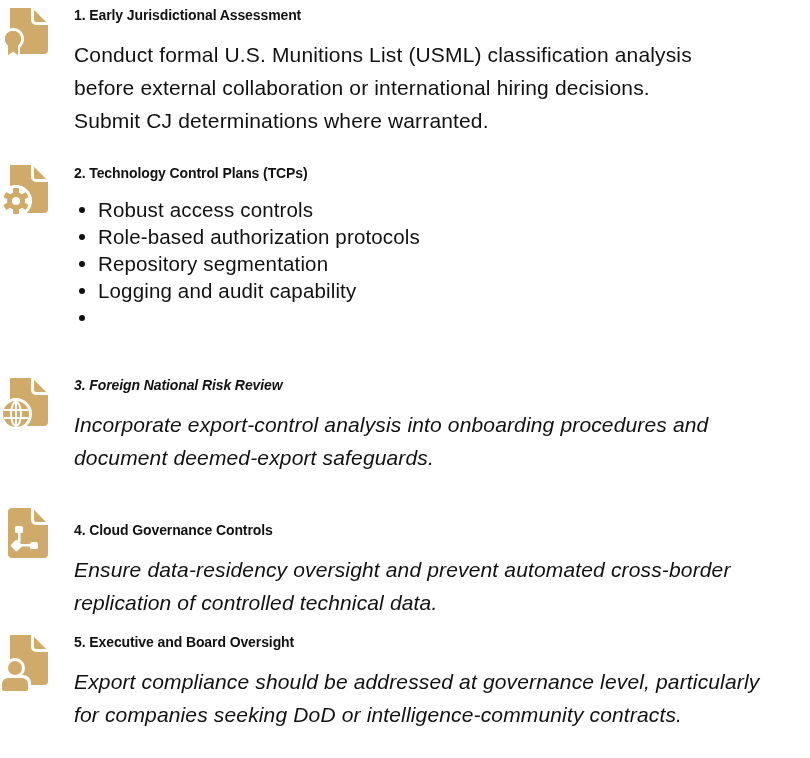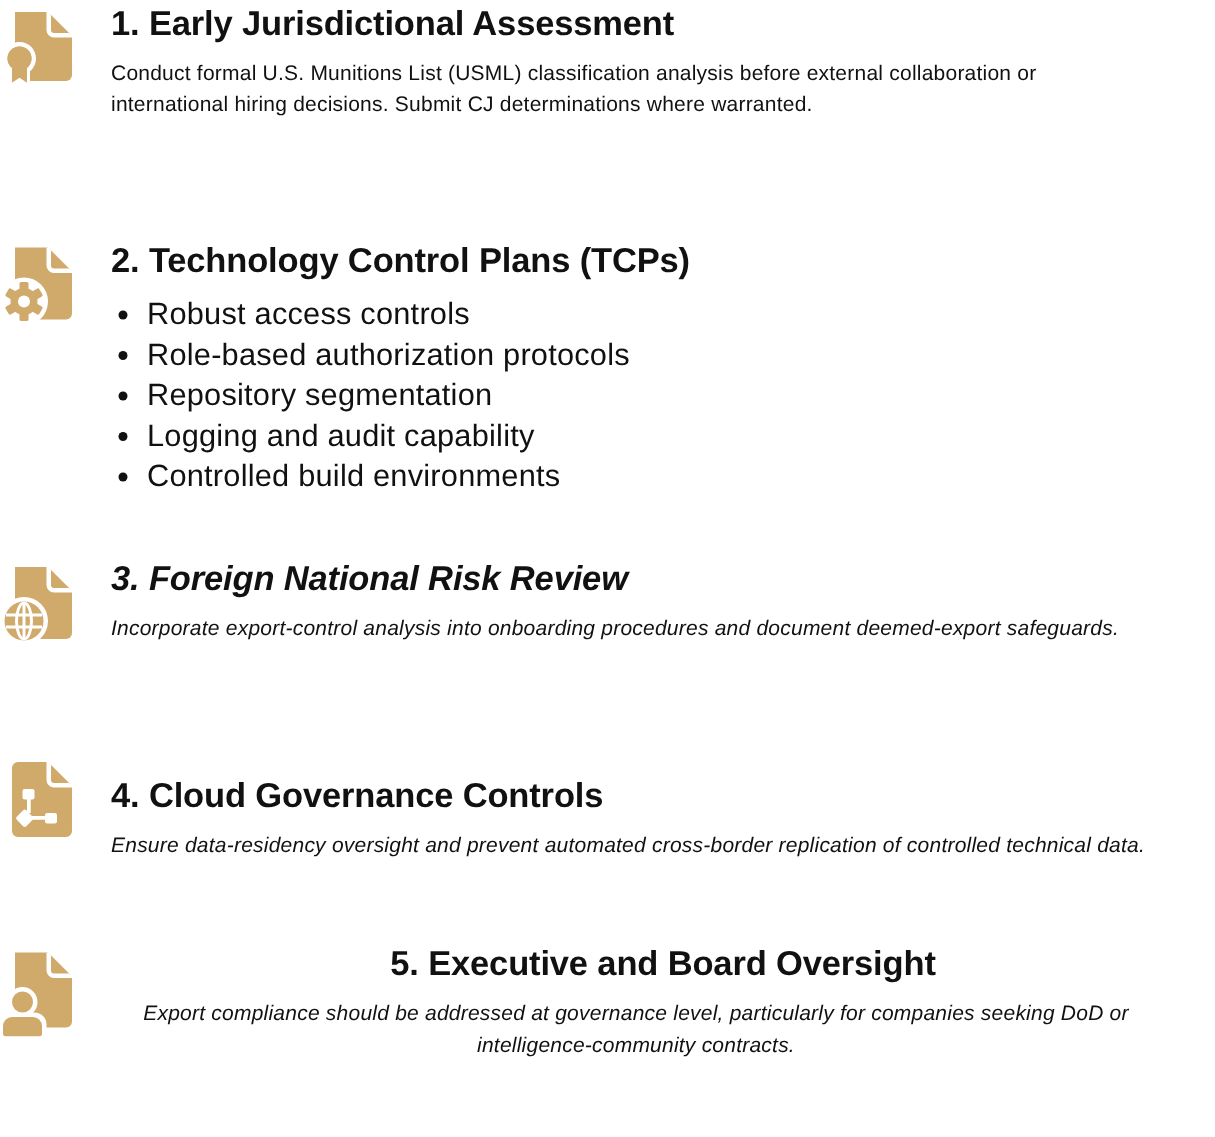--- a/index.html
+++ b/index.html
@@ -27,28 +27,28 @@
     height: 56px;
   }
   .icon svg { display: block; }
   .content {
     position: absolute;
     left: 74px;
     right: 0;
   }
   .title {
     font-weight: 700;
-    font-size: 23px;
+    font-size: 14px;
     line-height: 26px;
     margin: 0;
     letter-spacing: -0.1px;
   }
   .body-text {
-    font-size: 14px;
-    line-height: 21px;
+    font-size: 21px;
+    line-height: 33px;
     margin: 10px 0 0 0;
     letter-spacing: 0.15px;
   }
   ul.bullets {
     list-style: none;
     margin: 10px 0 11px 0;
     padding: 0;
   }
   ul.bullets li {
     position: relative;
@@ -107,21 +107,21 @@
       <circle cx="16" cy="40" r="4" fill="#fff"></circle>
     </svg>
   </div>
   <div class="content" style="top:2px;">
     <h2 class="title">2. Technology Control Plans (TCPs)</h2>
     <ul class="bullets">
       <li><span class="dot"></span><span>Robust access controls</span></li>
       <li><span class="dot"></span><span>Role-based authorization protocols</span></li>
       <li><span class="dot"></span><span>Repository segmentation</span></li>
       <li><span class="dot"></span><span>Logging and audit capability</span></li>
-      <li><span class="dot"></span><span>Controlled build environments</span></li>
+      <li><span class="dot"></span></li>
     </ul>
   </div>
 </div>
 
 <div class="section" style="top:370px;">
   <div class="icon" style="top:4px;">
     <svg width="52" height="56" viewBox="0 0 52 56">
       <path d="M10 4 H32 L48 20 V48 A4 4 0 0 1 44 52 H14 A4 4 0 0 1 10 48 Z" fill="#D0AA6A"></path>
       <path d="M32 4 V16 A4 4 0 0 0 36 20 H48" fill="#fff" stroke="#fff" stroke-width="2"></path>
       <path d="M34 6 L46 18 H36 A2 2 0 0 1 34 16 Z" fill="#D0AA6A"></path>
@@ -167,17 +167,17 @@
     <svg width="52" height="60" viewBox="0 0 52 60">
       <path d="M10 4 H32 L48 20 V50 A4 4 0 0 1 44 54 H14 A4 4 0 0 1 10 50 Z" fill="#D0AA6A"></path>
       <path d="M32 4 V16 A4 4 0 0 0 36 20 H48" fill="#fff" stroke="#fff" stroke-width="2"></path>
       <path d="M34 6 L46 18 H36 A2 2 0 0 1 34 16 Z" fill="#D0AA6A"></path>
       <circle cx="15" cy="37" r="10" fill="#fff"></circle>
       <path d="M-1 60 V52 A8 8 0 0 1 7 44 H23 A8 8 0 0 1 31 52 V60 Z" fill="#fff"></path>
       <circle cx="15" cy="37" r="7" fill="#D0AA6A"></circle>
       <path d="M2 58 V53 A6 6 0 0 1 8 47 H22 A6 6 0 0 1 28 53 V58 A2 2 0 0 1 26 60 H4 A2 2 0 0 1 2 58 Z" fill="#D0AA6A"></path>
     </svg>
   </div>
-  <div class="content" style="top:2px;text-align:center;">
+  <div class="content" style="top:2px;">
     <h2 class="title">5. Executive and Board Oversight</h2>
     <p class="body-text" style="width:700px;font-style:italic;">Export compliance should be addressed at governance level, particularly for companies seeking DoD or intelligence-community contracts.</p>
   </div>
 </div>
 
 </body></html>

